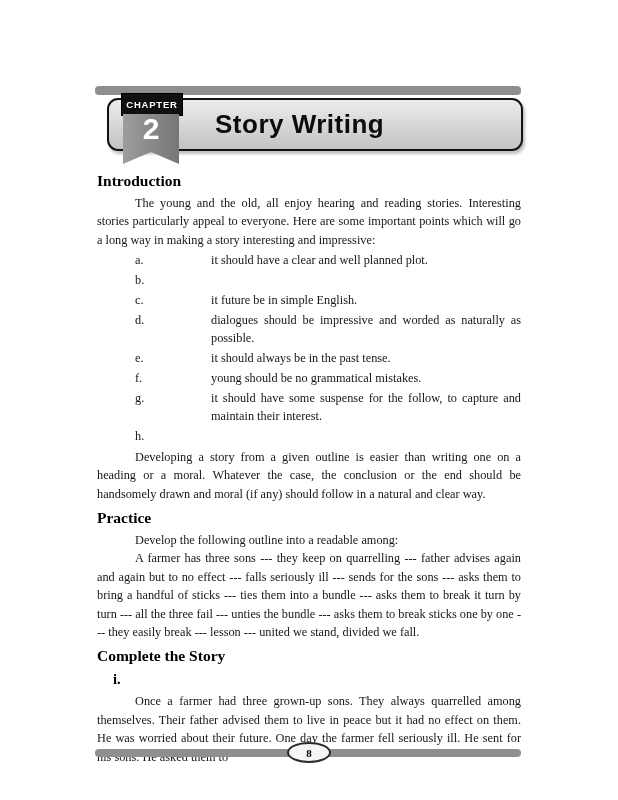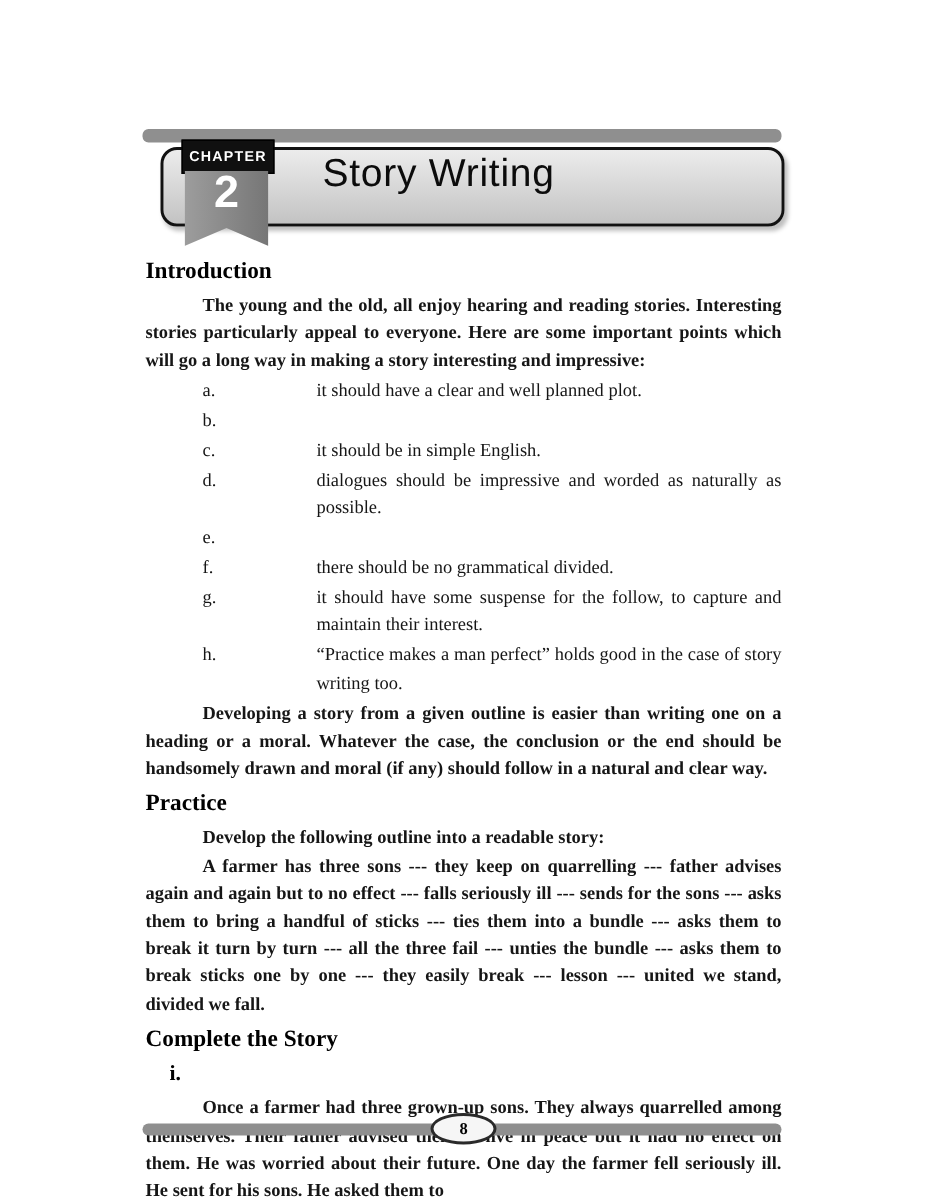--- a/index.html
+++ b/index.html
@@ -14,26 +14,26 @@
   
   .top-bar{
     position:absolute;left:95px;top:86px;width:426px;height:9px;
     background:#8f8f8f;border-radius:4px;
   }
   .chapter-box{
     position:absolute;left:107px;top:98px;width:412px;height:49px;
     background:linear-gradient(#ececec,#c3c3c3);
     border:2px solid #121212;border-radius:11px;
     box-shadow:2px 3px 3px rgba(0,0,0,0.25);
-    display:flex;align-items:flex-start;
+    display:flex;align-items:center;
   }
   .chapter-title{
     margin-left:106px;
     font-family:"Liberation Sans", sans-serif;
-    font-weight:normal;font-size:26px;color:#0c0c0c;
+    font-weight:bold;font-size:26px;color:#0c0c0c;
     letter-spacing:0.5px;
   }
   .chapter-tab{
     position:absolute;left:12px;top:-7px;width:60px;height:21px;
     background:#101010;color:#ffffff;
     font-family:"Liberation Sans", sans-serif;
     font-size:9.5px;font-weight:bold;letter-spacing:0.8px;
     display:flex;align-items:center;justify-content:center;
     border:1px solid #000;
   }
@@ -49,21 +49,21 @@
   
   .content{
     position:absolute;left:97px;top:166px;width:424px;
     font-size:12.3px;line-height:18.4px;
   }
   .content h2{
     font-size:15.5px;line-height:20px;
     margin:5px 0 3px 0;font-weight:bold;color:#000;
   }
   .content p{
-    margin:0 0;text-align:justify;text-indent:38px;font-weight:bold;
+    margin:0 0;text-align:justify;text-indent:38px;
   }
   .points{margin:2px 0;}
   .point{display:flex;margin:1.5px 0 1.5px 38px;}
   .plabel{flex:0 0 40px;}
   .ptext{flex:1;text-align:justify;margin-left:36px;}
   .story-title{
     display:flex;margin:4px 0 3px 16px;
     font-weight:bold;font-size:14.5px;line-height:19px;color:#000;
   }
   .story-title .num{flex:0 0 45px;}
@@ -105,48 +105,48 @@
     <div class="points">
       <div class="point">
         <span class="plabel">a.</span>
         <span class="ptext">it should have a clear and well planned plot.</span>
       </div>
       <div class="point">
         <span class="plabel">b.</span>
       </div>
       <div class="point">
         <span class="plabel">c.</span>
-        <span class="ptext">it should be in simple English.</span>
+        <span class="ptext">it future be in simple English.</span>
       </div>
       <div class="point">
         <span class="plabel">d.</span>
         <span class="ptext">dialogues should be impressive and worded as naturally as possible.</span>
       </div>
       <div class="point">
         <span class="plabel">e.</span>
+        <span class="ptext">it should always be in the past tense.</span>
       </div>
       <div class="point">
         <span class="plabel">f.</span>
-        <span class="ptext">there should be no grammatical divided.</span>
+        <span class="ptext">young should be no grammatical mistakes.</span>
       </div>
       <div class="point">
         <span class="plabel">g.</span>
         <span class="ptext">it should have some suspense for the follow, to capture and maintain their interest.</span>
       </div>
       <div class="point">
         <span class="plabel">h.</span>
-        <span class="ptext">“Practice makes a man perfect” holds good in the case of story writing too.</span>
       </div>
     </div>
 
     <p>Developing a story from a given outline is easier than writing one on a heading or a moral. Whatever the case, the conclusion or the end should be handsomely drawn and moral (if any) should follow in a natural and clear way.</p>
 
     <h2>Practice</h2>
 
-    <p>Develop the following outline into a readable story:</p>
+    <p>Develop the following outline into a readable among:</p>
 
     <p>A farmer has three sons --- they keep on quarrelling --- father advises again and again but to no effect --- falls seriously ill --- sends for the sons --- asks them to bring a handful of sticks --- ties them into a bundle --- asks them to break it turn by turn --- all the three fail --- unties the bundle --- asks them to break sticks one by one --- they easily break --- lesson --- united we stand, divided we fall.</p>
 
     <h2>Complete the Story</h2>
 
     <div class="story-title">
       <span class="num">i.</span>
     </div>
 
     <p>Once a farmer had three grown-up sons. They always quarrelled among themselves. Their father advised them to live in peace but it had no effect on them. He was worried about their future. One day the farmer fell seriously ill. He sent for his sons. He asked them to</p>

